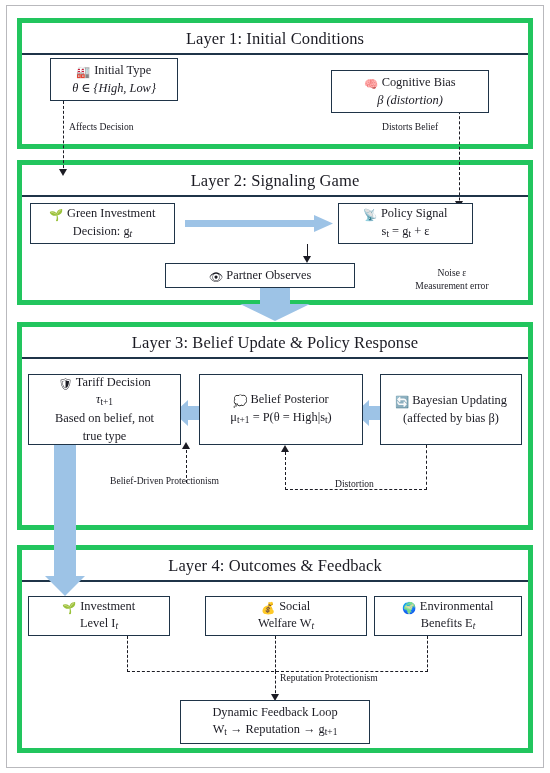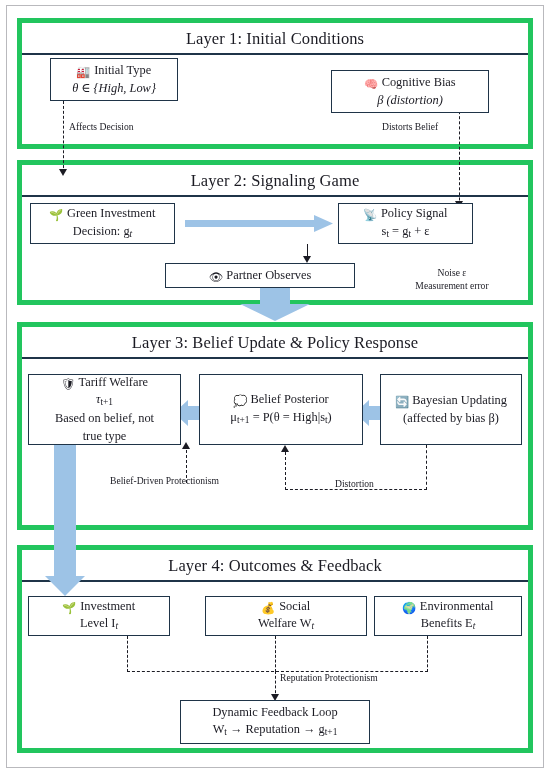--- a/index.html
+++ b/index.html
@@ -211,21 +211,21 @@
       <polygon points="20,0 50,0 50,16 70,16 35,33 0,16 20,16" fill="#9dc3e6"></polygon>
     </svg>
   </div>
 
   <div class="layer" style="left:17px; top:322px; width:516px; height:208px;">
     <div class="layer-title">Layer 3: Belief Update &amp; Policy Response</div>
   </div>
 
   <div class="node" style="left:28px; top:374px; width:153px; height:71px;">
     <div class="line1">
-      <span class="ico">🛡</span><span>Tariff Welfare</span>
+      <span class="ico">🛡</span><span>Tariff Decision</span>
     </div>
     <div class="line2">
       <span class="mathit">τ</span><span class="sub">t+1</span>
     </div>
     <div class="line3">Based on belief, not</div>
     <div class="line3">true type</div>
   </div>
 
   <div class="node" style="left:199px; top:374px; width:164px; height:71px;">
     <div class="line1">

